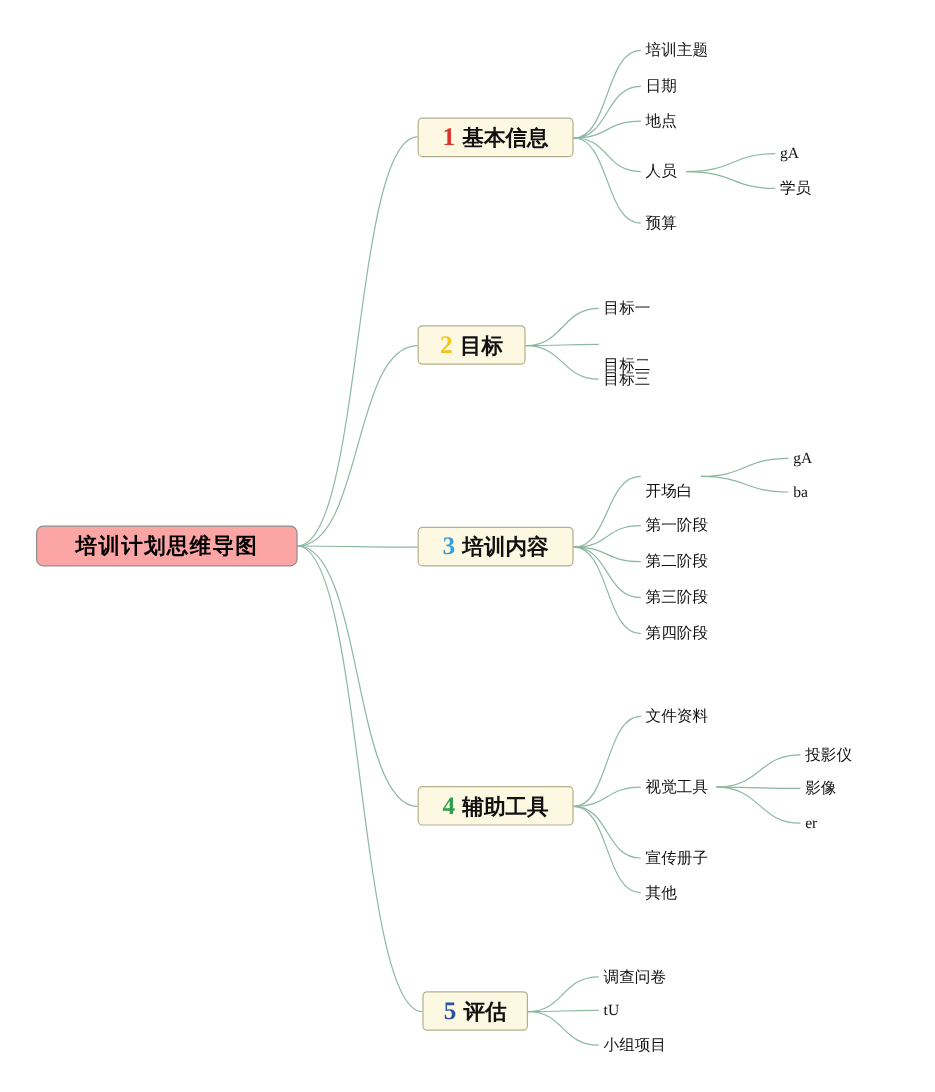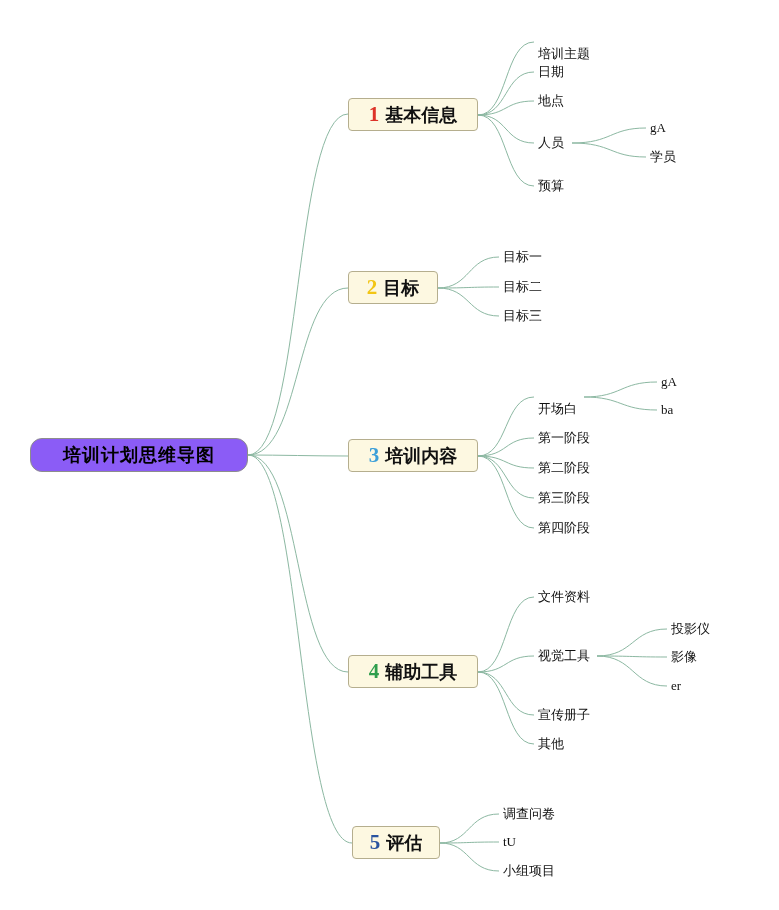--- a/index.html
+++ b/index.html
@@ -74,40 +74,40 @@
       <path d="M 597 656 C 634 656 632 629 667 629"></path>
       <path d="M 597 656 C 634 656 632 657 667 657"></path>
       <path d="M 597 656 C 634 656 632 686 667 686"></path>
 
       <path d="M 440 843 C 470 843 468 814 499 814"></path>
       <path d="M 440 843 C 470 843 468 842 499 842"></path>
       <path d="M 440 843 C 470 843 468 871 499 871"></path>
     </g>
   </svg>
 
-  <div class="node root-node" style="background-color: #8b5cf6; border-radius: 12px;">培训计划思维导图</div>
+  <div class="node root-node" style="background-color: #fca5a5;">培训计划思维导图</div>
 
   <div class="node branch-node" style="left: 348px; top: 98px; width: 130px; background-color: rgb(253, 248, 225); border-color: rgb(181, 174, 142);">
     <span class="branch-num" style="color: rgb(221, 51, 40);">1</span>
     <span class="branch-label">基本信息</span>
   </div>
-  <div class="node leaf" style="left:538px; top:33px;margin-top:12px;">培训主题</div>
+  <div class="node leaf" style="left:538px; top:33px;">培训主题</div>
   <div class="node leaf" style="left:538px; top:63px;">日期</div>
   <div class="node leaf" style="left:538px; top:92px;">地点</div>
   <div class="node leaf" style="left:538px; top:134px;">人员</div>
   <div class="node leaf latin" style="left:650px; top:119px;">gA</div>
   <div class="node leaf" style="left:650px; top:148px;">学员</div>
   <div class="node leaf" style="left:538px; top:177px;">预算</div>
 
   <div class="node branch-node" style="left: 348px; top: 271px; width: 90px; background-color: rgb(253, 248, 225); border-color: rgb(181, 174, 142);">
     <span class="branch-num" style="color: rgb(242, 197, 20);">2</span>
     <span class="branch-label">目标</span>
   </div>
   <div class="node leaf" style="left:503px; top:248px;">目标一</div>
-  <div class="node leaf" style="left:503px; top:278px;">目标二</div>
+  <div class="node leaf" style="left:503px; top:295px;">目标二</div>
   <div class="node leaf" style="left:503px; top:307px;">目标三</div>
 
   <div class="node branch-node" style="left: 348px; top: 439px; width: 130px; background-color: rgb(253, 248, 225); border-color: rgb(181, 174, 142);">
     <span class="branch-num" style="color: rgb(59, 159, 217);">3</span>
     <span class="branch-label">培训内容</span>
   </div>
   <div class="node leaf" style="left:538px; top:400px;">开场白</div>
   <div class="node leaf latin" style="left:661px; top:373px;">gA</div>
   <div class="node leaf latin" style="left:661px; top:401px;">ba</div>
   <div class="node leaf" style="left:538px; top:429px;">第一阶段</div>

